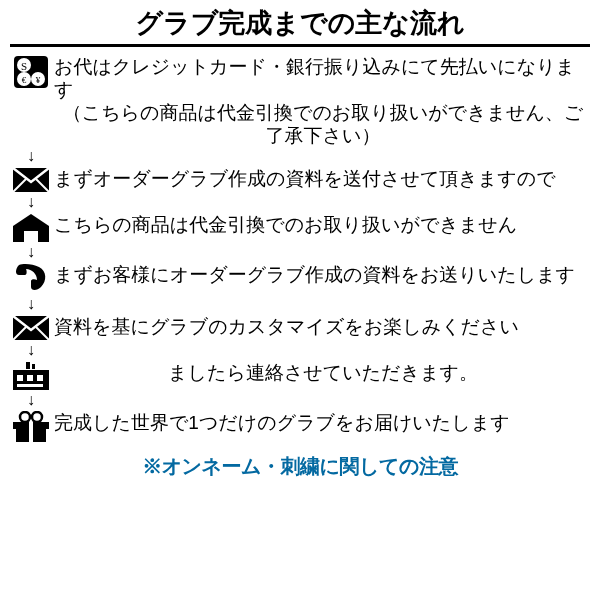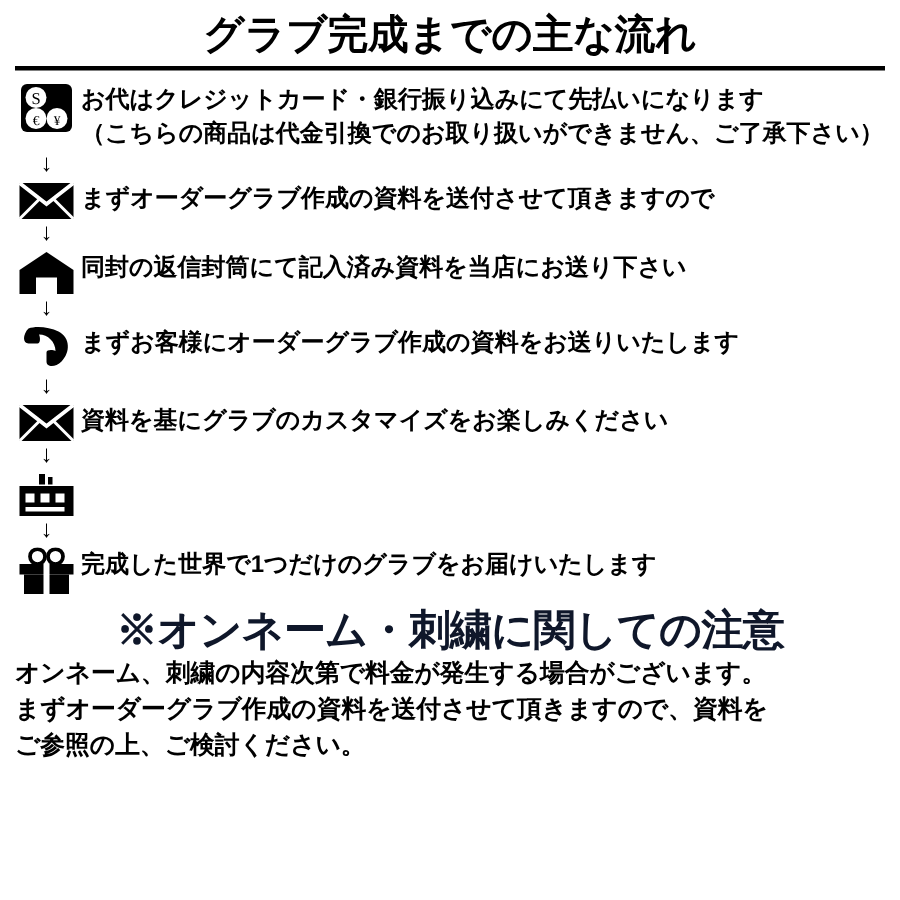--- a/index.html
+++ b/index.html
@@ -45,45 +45,46 @@
   .icon-cell {
     width: 46px;
     min-width: 46px;
     display: flex;
     align-items: center;
     justify-content: center;
     padding-top: 2px;
   }
   .text-cell {
     flex: 1;
-    font-size: 16px;
-    font-weight: bold;
+    font-size: 19px;
+    font-weight: normal;
     line-height: 23px;
     padding-top: 2px;
   }
   .text-cell .line2 {
     display: block;
+    text-align: center;
   }
   .arrow-row {
     display: flex;
     height: 18px;
     align-items: center;
   }
   .arrow-glyph {
     width: 46px;
     min-width: 46px;
     display: flex;
     justify-content: center;
     align-items: center;
   }
   .notice {
     text-align: center;
-    color: #0f172a;
+    color: #0369a1;
     font-weight: bold;
-    font-size: 28px;
+    font-size: 20px;
     line-height: 30px;
     margin-top: 8px;
     margin-bottom: 2px;
     letter-spacing: -0.5px;
   }
   .footer {
     font-size: 16.5px;
     font-weight: bold;
     line-height: 24px;
     margin-top: 2px;
@@ -145,21 +146,21 @@
     </div>
 
     <div class="step">
       <div class="icon-cell">
         <svg width="38" height="30" viewBox="0 0 38 30">
           <polygon points="19,1 37,13 37,29 1,29 1,13" fill="#000"></polygon>
           <rect x="12" y="18" width="14" height="11" fill="#fff"></rect>
         </svg>
       </div>
       <div class="text-cell">
-        <span>同封の返信封筒にて記入済み資料を当店にお送り下さい</span>
+        <span>こちらの商品は代金引換でのお取り扱いができません</span>
       </div>
     </div>
 
     <div class="arrow-row">
       <div class="arrow-glyph">↓</div>
     </div>
 
     <div class="step">
       <div class="icon-cell">
         <svg width="36" height="32" viewBox="0 0 36 32">
@@ -199,20 +200,21 @@
           <rect x="14" y="1" width="4" height="7" fill="#000"></rect>
           <rect x="20" y="3" width="3" height="5" fill="#000"></rect>
           <rect x="1" y="9" width="36" height="20" fill="#000"></rect>
           <rect x="5" y="14" width="6" height="6" fill="#fff"></rect>
           <rect x="15" y="14" width="6" height="6" fill="#fff"></rect>
           <rect x="25" y="14" width="6" height="6" fill="#fff"></rect>
           <rect x="5" y="23" width="26" height="3" fill="#fff"></rect>
         </svg>
       </div>
       <div class="text-cell">
+        <span class="line2">ましたら連絡させていただきます。</span>
       </div>
     </div>
 
     <div class="arrow-row">
       <div class="arrow-glyph">↓</div>
     </div>
 
     <div class="step">
       <div class="icon-cell">
         <svg width="38" height="32" viewBox="0 0 38 32">
@@ -225,19 +227,14 @@
       </div>
       <div class="text-cell">
         <span>完成した世界で1つだけのグラブをお届けいたします</span>
       </div>
     </div>
 
   </div>
 
   <div class="notice">※オンネーム・刺繍に関しての注意</div>
 
-  <div class="footer">
-    <div>オンネーム、刺繍の内容次第で料金が発生する場合がございます。</div>
-    <div>まずオーダーグラブ作成の資料を送付させて頂きますので、資料を</div>
-    <div>ご参照の上、ご検討ください。</div>
-  </div>
 
 </div>
 
 </body></html>

